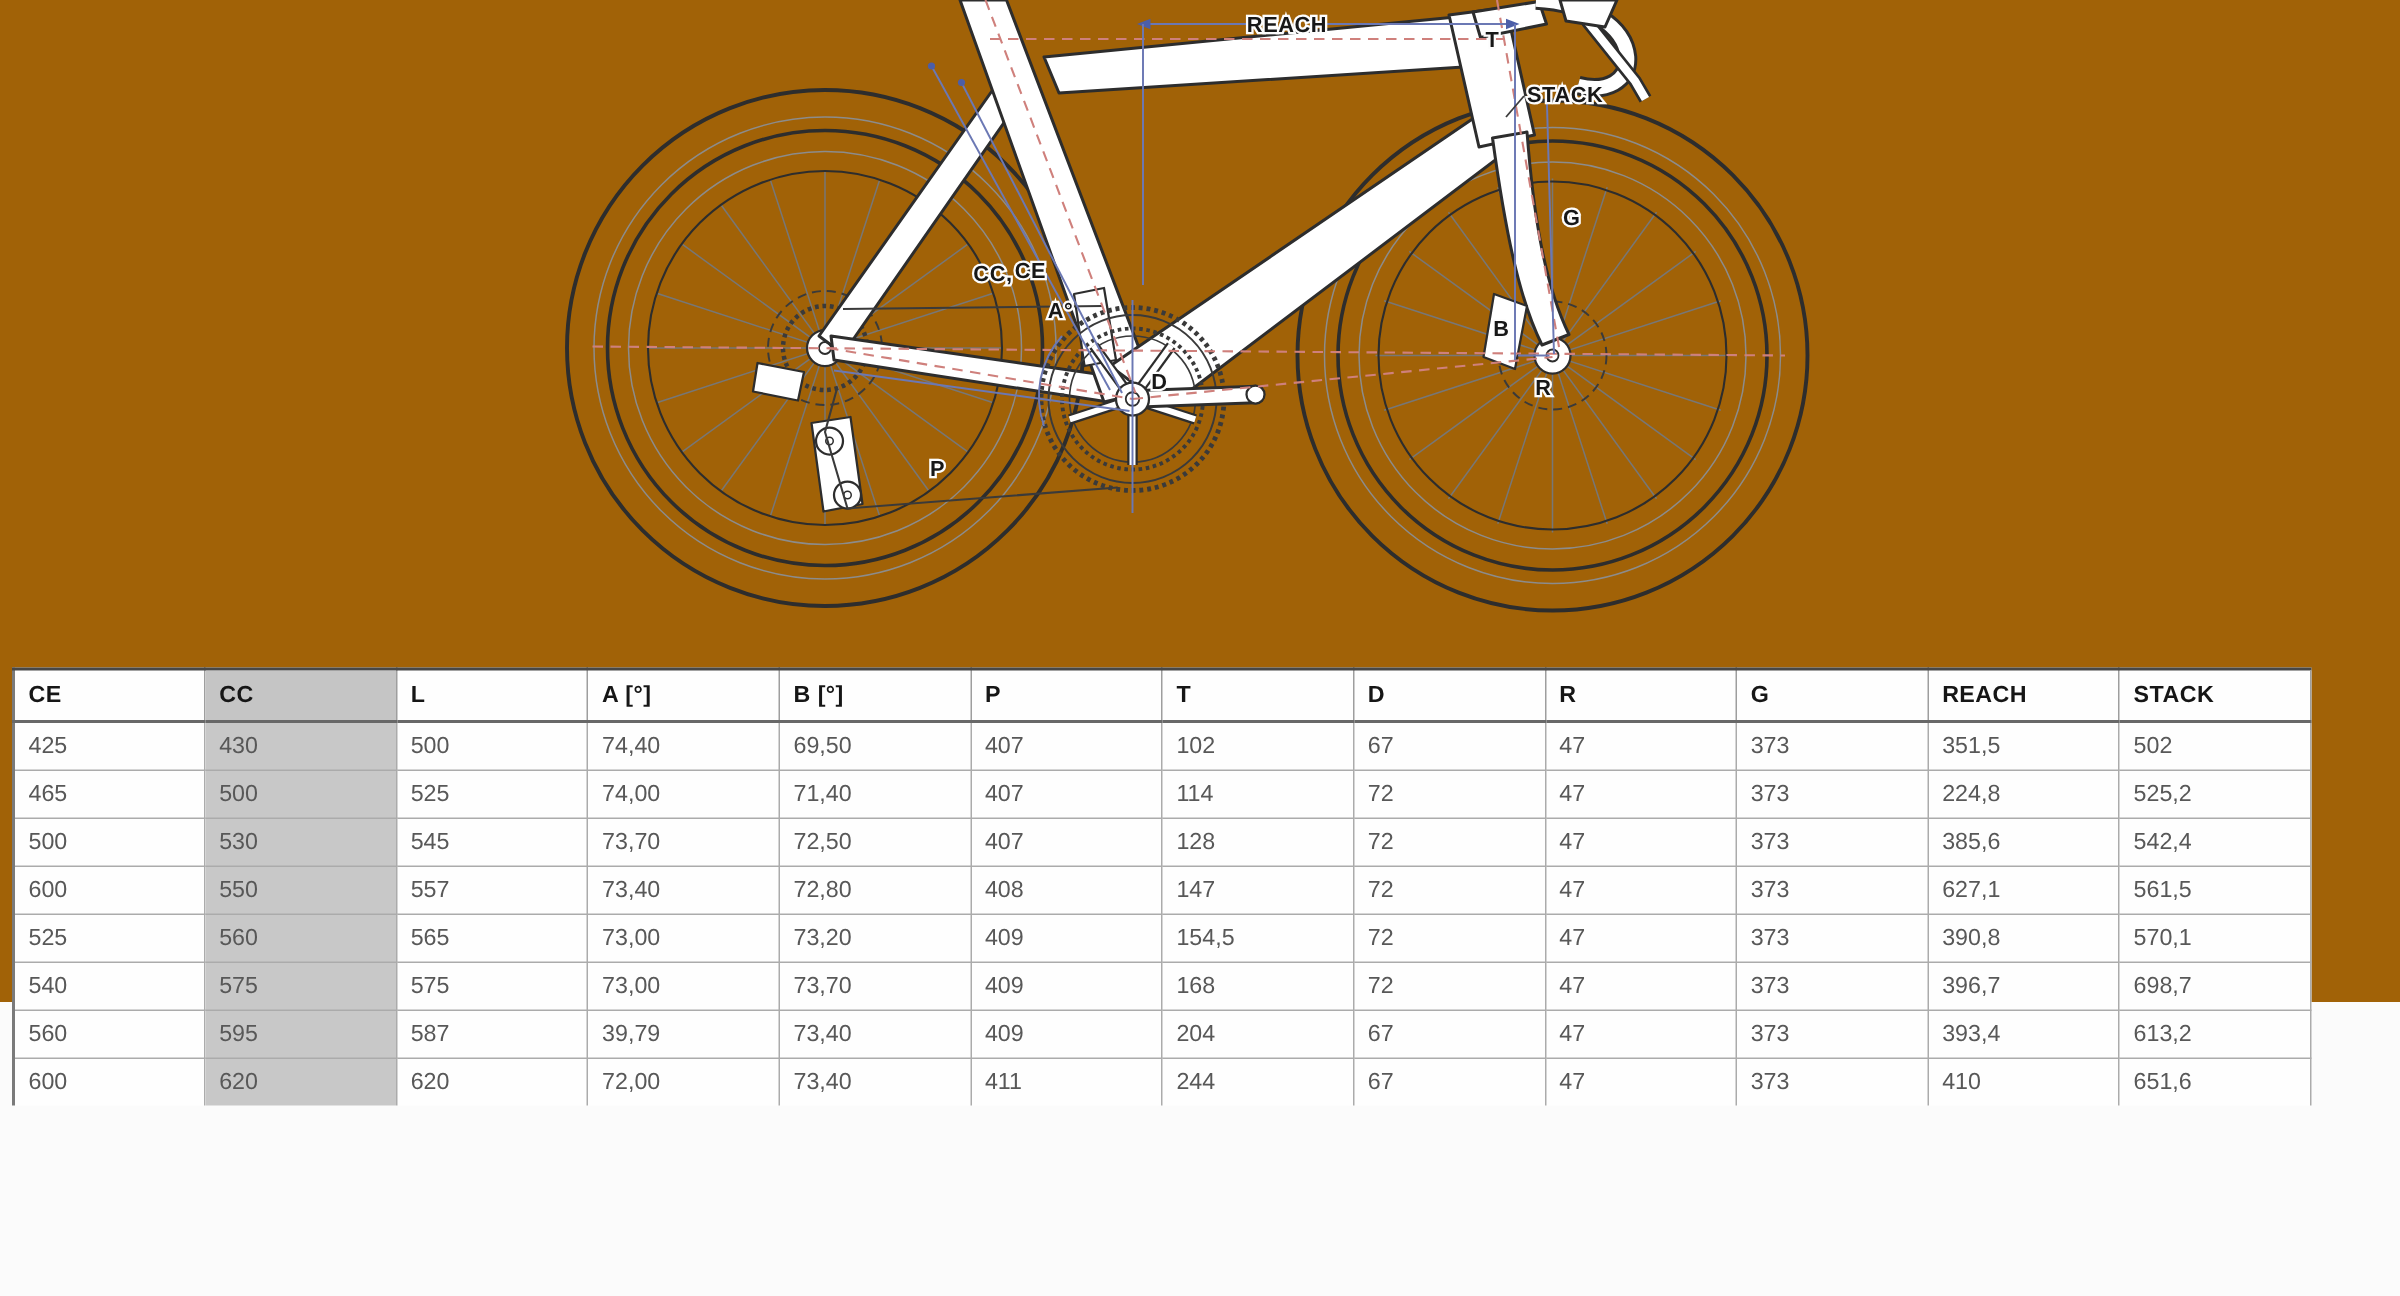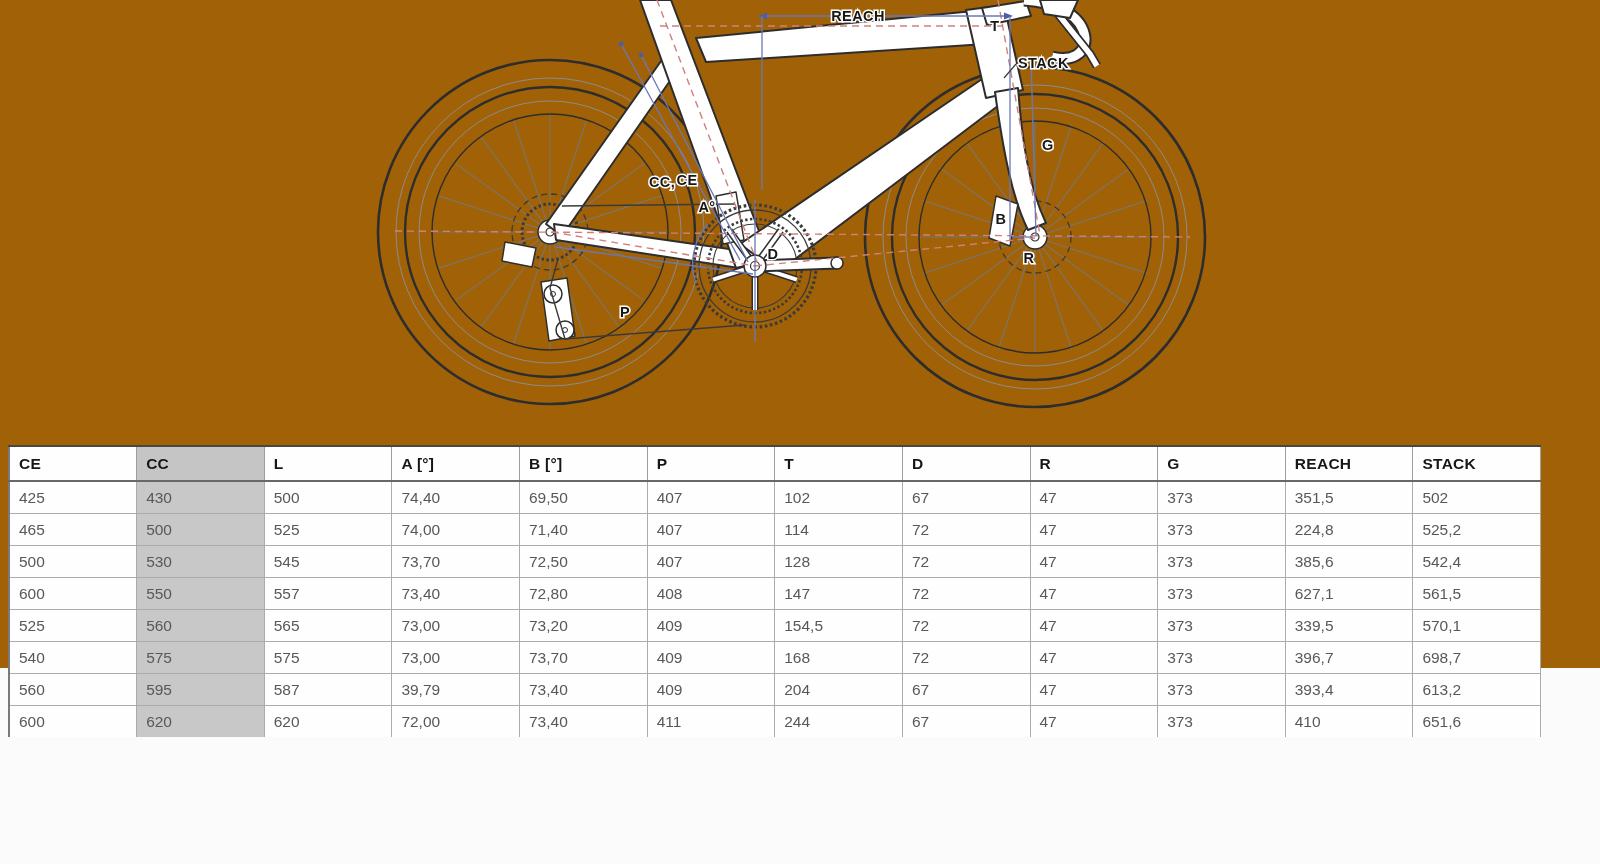--- a/index.html
+++ b/index.html
@@ -288,21 +288,21 @@
           <td>525</td>
           <td class="hl">560</td>
           <td>565</td>
           <td>73,00</td>
           <td>73,20</td>
           <td>409</td>
           <td>154,5</td>
           <td>72</td>
           <td>47</td>
           <td>373</td>
-          <td>339,5</td>
+          <td>390,8</td>
           <td>570,1</td>
         </tr>
         <tr>
           <td>540</td>
           <td class="hl">575</td>
           <td>575</td>
           <td>73,00</td>
           <td>73,70</td>
           <td>409</td>
           <td>168</td>

